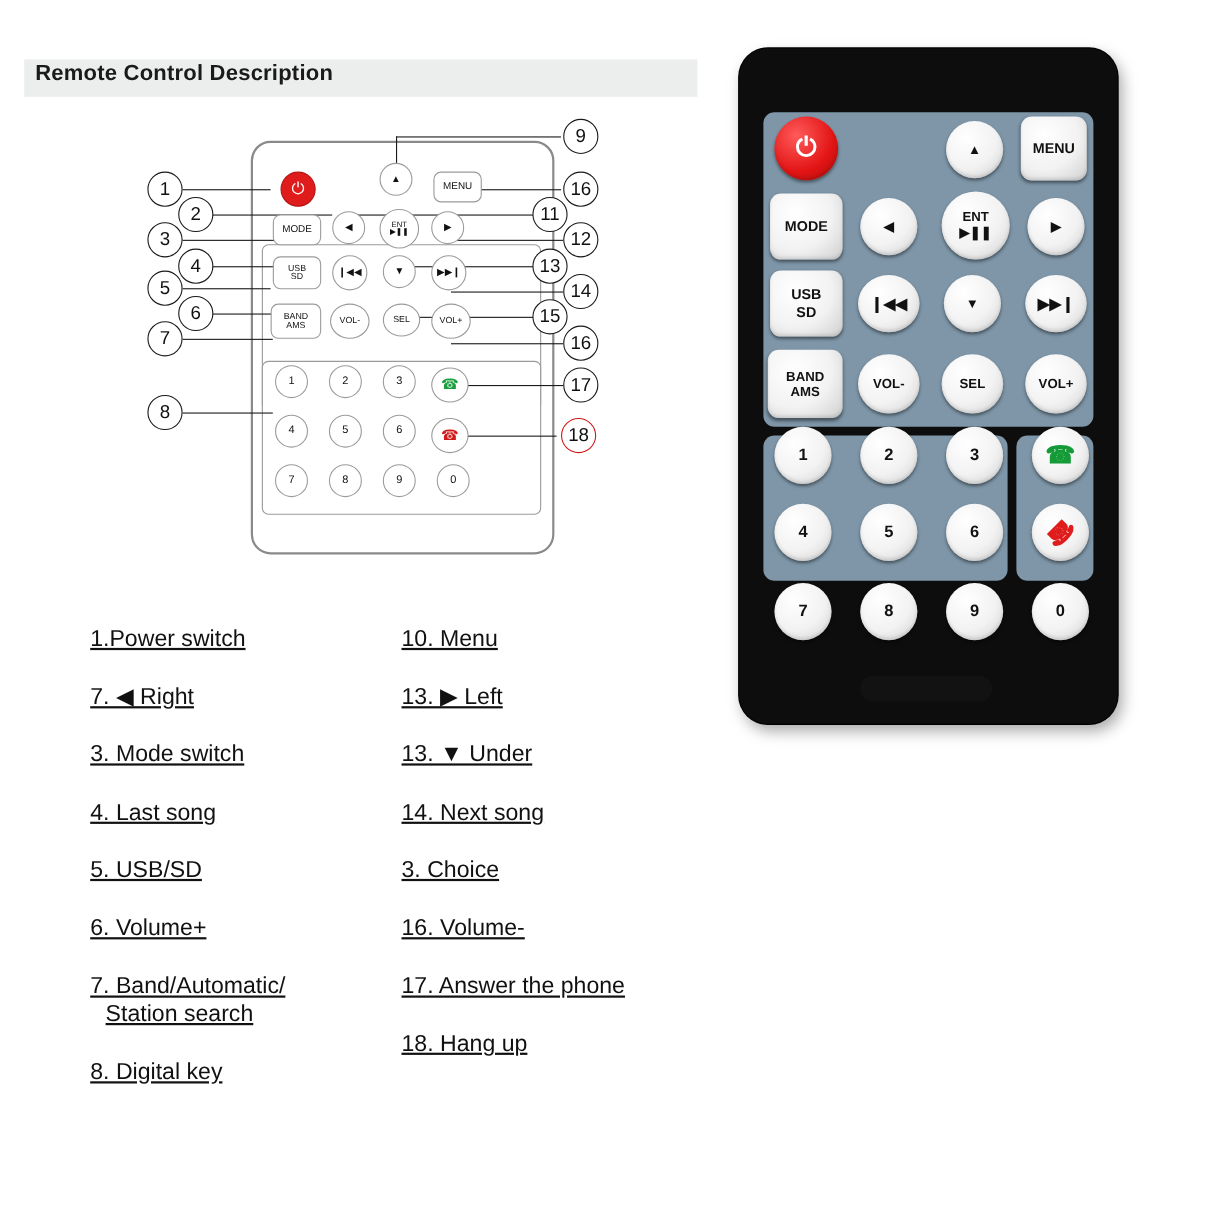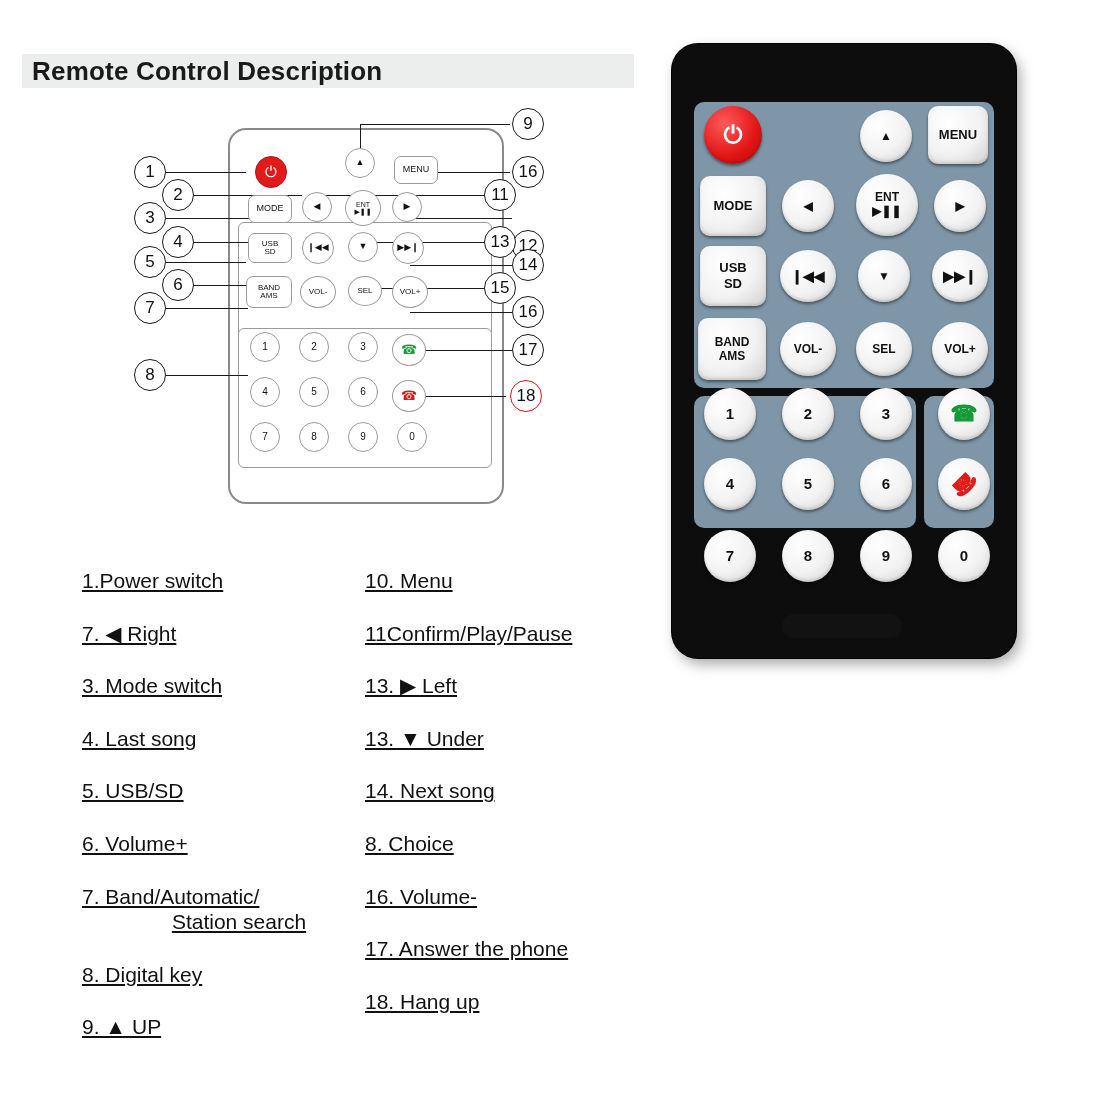--- a/index.html
+++ b/index.html
@@ -10,21 +10,21 @@
     position:relative;
     overflow:hidden;
   }
   
   #title-bar{
     position:absolute;left:22px;top:54px;width:612px;height:34px;
     background:#eceded;
   }
   #title-text{
     position:absolute;left:32px;top:56px;
-    font-size:26px;font-weight:bold;color:#1a1a1a;
+    font-size:20px;font-weight:bold;color:#1a1a1a;
     letter-spacing:.2px;
   }
   
   #diagram{
     position:absolute;left:120px;top:100px;width:540px;height:420px;
   }
   .dev-outline{
     position:absolute;left:108px;top:28px;width:272px;height:372px;
     border:2px solid #8a8a8a;border-radius:18px;background:#fff;
   }
@@ -56,21 +56,21 @@
   .lead.v{width:1px;height:auto;}
   
   #legend{
     position:absolute;left:60px;top:568px;width:620px;
     font-size:21px;color:#111;
   }
   .leg-col{position:absolute;top:0;text-decoration:underline;}
   .leg-col.left{left:22px;width:300px;}
   .leg-col.right{left:305px;width:320px;}
   .leg-item{margin-bottom:27px;line-height:1.22;}
-  .leg-item .sub{display:block;padding-left:14px;text-align:center;}
+  .leg-item .sub{display:block;padding-left:14px;}
   
   #remote{
     position:absolute;left:672px;top:44px;width:344px;height:614px;
     background:#0d0d0d;border-radius:26px;
     box-shadow:0 0 0 1px #000, 4px 6px 14px rgba(0,0,0,.35);
     overflow:hidden;
   }
   #remote .panel{
     position:absolute;left:22px;top:58px;width:300px;height:286px;
     background:#7e96a8;border-radius:10px;
@@ -191,21 +191,21 @@
   <div class="callout" style="left:42px;top:79px;">2</div>
   <div class="callout" style="left:14px;top:102px;">3</div>
   <div class="callout" style="left:42px;top:126px;">4</div>
   <div class="callout" style="left:14px;top:146px;">5</div>
   <div class="callout" style="left:42px;top:169px;">6</div>
   <div class="callout" style="left:14px;top:192px;">7</div>
   <div class="callout" style="left:14px;top:259px;">8</div>
   <div class="callout" style="left:392px;top:8px;">9</div>
   <div class="callout" style="left:392px;top:56px;">16</div>
   <div class="callout" style="left:364px;top:79px;">11</div>
-  <div class="callout" style="left:392px;top:102px;margin-top:28px;">12</div>
+  <div class="callout" style="left:392px;top:102px;">12</div>
   <div class="callout" style="left:364px;top:126px;">13</div>
   <div class="callout" style="left:392px;top:149px;">14</div>
   <div class="callout" style="left:364px;top:172px;">15</div>
   <div class="callout" style="left:392px;top:196px;">16</div>
   <div class="callout" style="left:392px;top:234px;">17</div>
   <div class="callout hl" style="left:390px;top:280px;">18</div>
 </div>
 
 <div id="legend">
   <div class="leg-col left">
@@ -213,29 +213,27 @@
     <div class="leg-item">7. ◀ Right</div>
     <div class="leg-item">3. Mode switch</div>
     <div class="leg-item">4. Last song</div>
     <div class="leg-item">5. USB/SD</div>
     <div class="leg-item">6. Volume+</div>
     <div class="leg-item">
       <span>7. Band/Automatic/</span>
       <span class="sub">Station search</span>
     </div>
     <div class="leg-item">8. Digital key</div>
-    <div class="leg-item">9. ▲ UP</div>
   </div>
   <div class="leg-col right">
     <div class="leg-item">10. Menu</div>
-    <div class="leg-item">11Confirm/Play/Pause</div>
     <div class="leg-item">13. ▶  Left</div>
     <div class="leg-item">13. ▼  Under</div>
     <div class="leg-item">14. Next song</div>
-    <div class="leg-item">8. Choice</div>
+    <div class="leg-item">3. Choice</div>
     <div class="leg-item">16. Volume-</div>
     <div class="leg-item">17. Answer the phone</div>
     <div class="leg-item">18. Hang up</div>
   </div>
 </div>
 
 <div id="remote">
   <div class="panel"></div>
   <div class="panel2"></div>
   <div class="panel3"></div>

